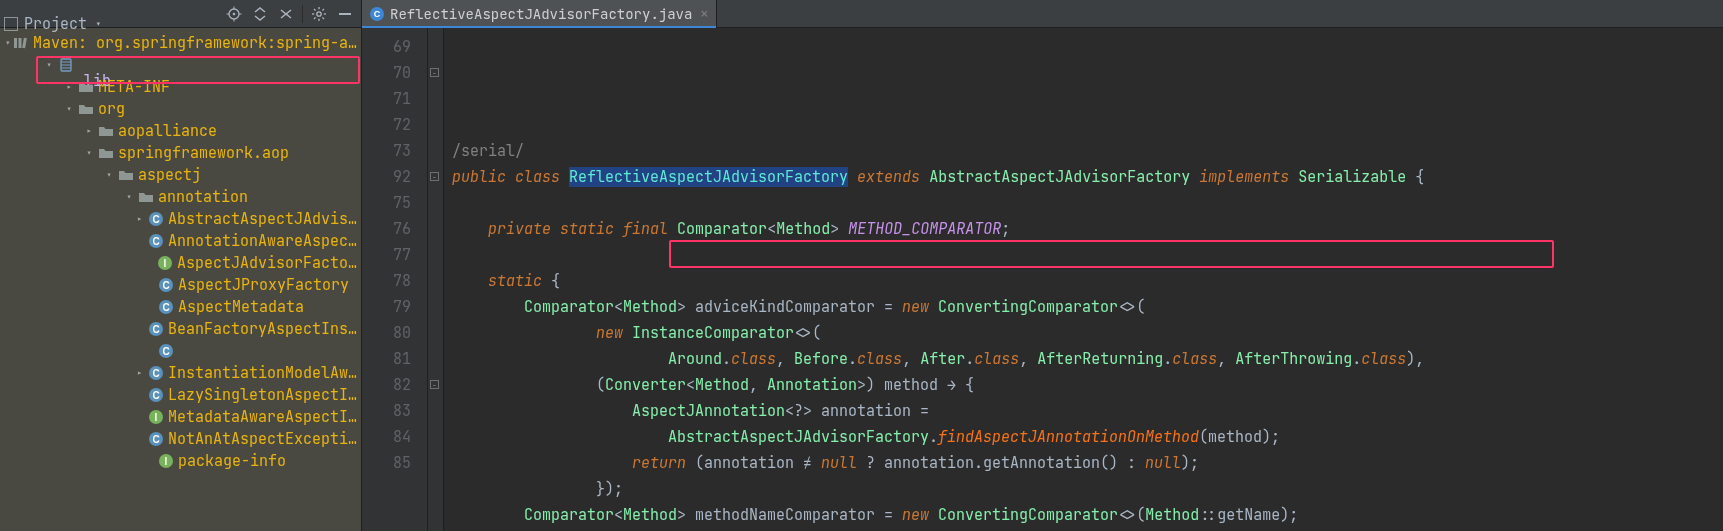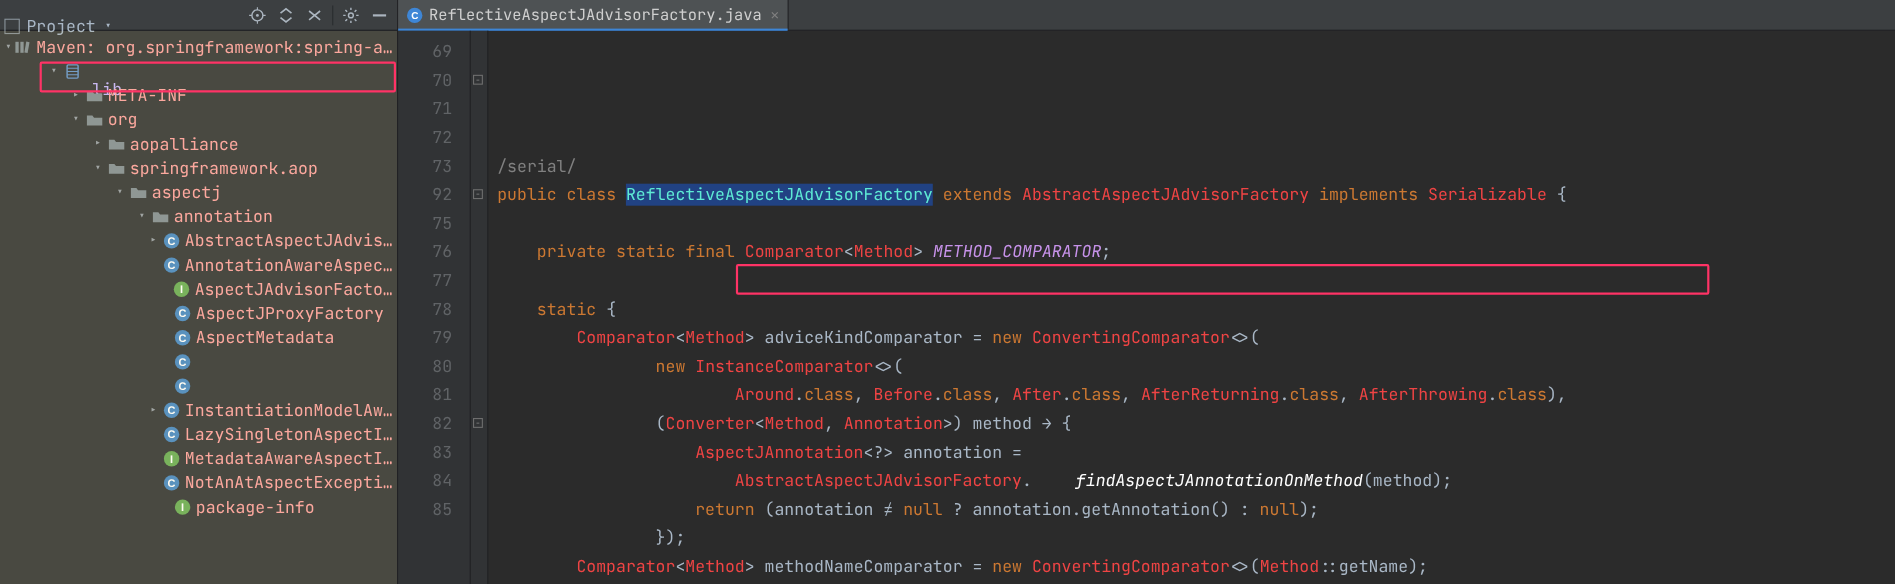--- a/index.html
+++ b/index.html
@@ -89,21 +89,21 @@
   .tree-arrow {
     width:14px; text-align:center; color:#9aa2ab; font-size:11px;
     display:inline-block;
   }
   .tree-arrow.none { visibility:hidden; }
   .tree-icon {
     width:16px; height:16px; margin:0 4px 0 2px;
     display:inline-flex; align-items:center; justify-content:center;
     flex-shrink:0;
   }
-  .tree-label { color:#fca5a5; }
+  .tree-label { color:#eab308; }
   .tree-label-dim { color:#c4b5fd; margin-left:6px;margin-top:32px; }
   .highlight-box {
     position:absolute;
     border:2.5px solid var(--red-box);
     pointer-events:none;
     border-radius:2px;
   }
   
   .editor-area {
     flex:1;
@@ -173,24 +173,24 @@
   .code {
     flex:1;
     padding: 6px 0 0 8px;
     line-height:26px;
     font-family:inherit;
     white-space:pre;
     position:relative;
     overflow:hidden;
   }
   .code .line { height:26px; }
-  .kw  { color:#cc7832; }
-  .cls { color:#ef4444; }
+  .kw  { color:#cc7832;font-style:italic; }
+  .cls { color:#86efac; }
   .fld { color:#c792ea; font-style:italic; }
-  .fni { color:#ffffff; font-style:italic;margin-left:40px; }
+  .fni { color:#f97316; font-style:italic; }
   .com { color:#808080; }
   .sel { background: var(--highlight-bg); color:#5eead4; padding:0; }
   .hlred {
     position:absolute;
     border:2.5px solid var(--red-box);
     pointer-events:none;
     border-radius:2px;
   }
   
   .icon-folder svg, .icon-jar svg, .icon-lib svg, .icon-class svg, .icon-iface svg { display:block; }
@@ -405,20 +405,21 @@
           </div>
           <div class="tree-row">
             <span class="indent" style="width:142px"></span>
             <span class="tree-arrow none"></span>
             <span class="tree-icon">
               <svg width="16" height="16">
                 <circle cx="8" cy="8" r="7" fill="#4e8dc7"></circle>
                 <text x="8" y="11.5" text-anchor="middle" font-size="10" font-family="sans-serif" fill="#fff" font-weight="bold">C</text>
               </svg>
             </span>
+            <span class="tree-label">BeanFactoryAspectIns…</span>
           </div>
           <div class="tree-row">
             <span class="indent" style="width:142px"></span>
             <span class="tree-arrow none"></span>
             <span class="tree-icon">
               <svg width="16" height="16">
                 <circle cx="8" cy="8" r="7" fill="#4e8dc7"></circle>
                 <text x="8" y="11.5" text-anchor="middle" font-size="10" font-family="sans-serif" fill="#fff" font-weight="bold">C</text>
               </svg>
             </span>

